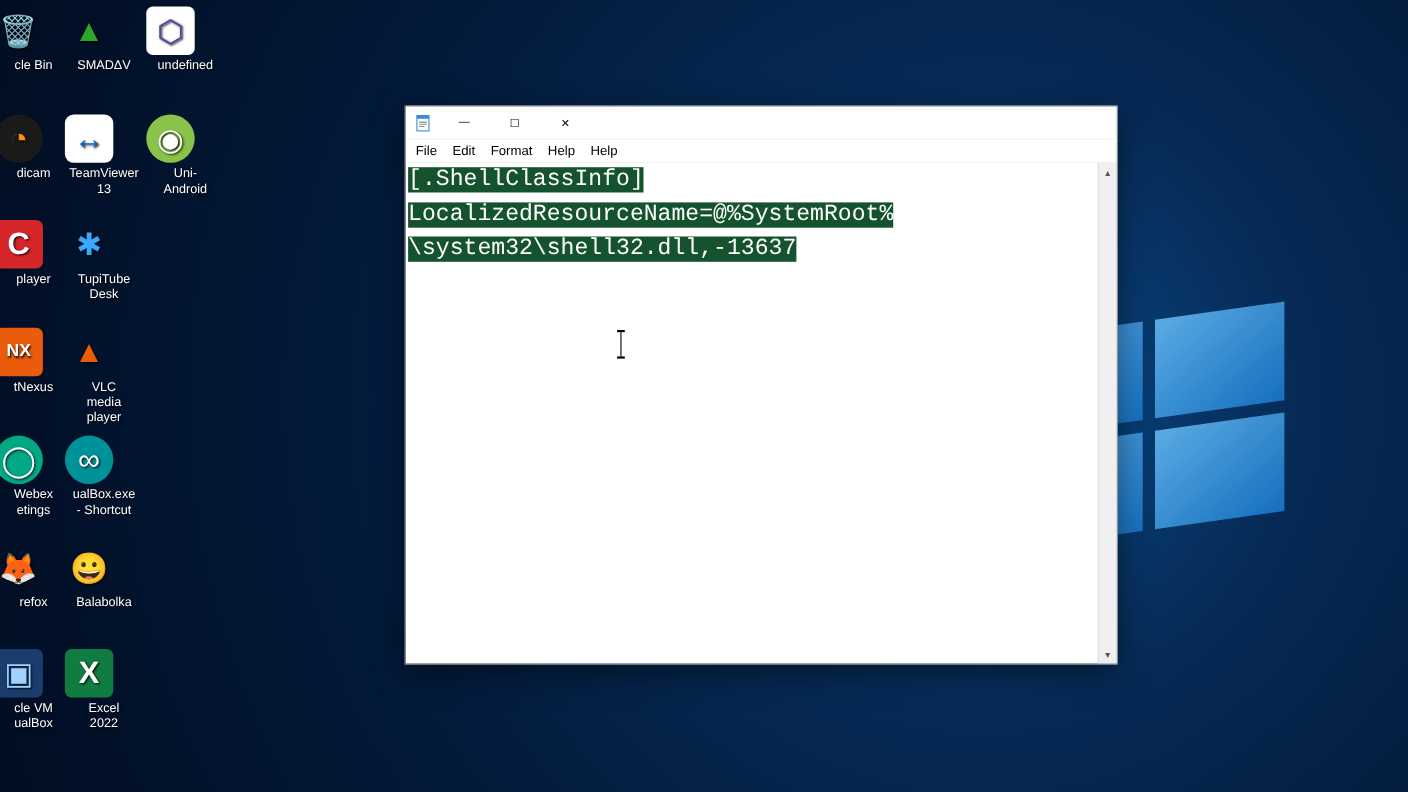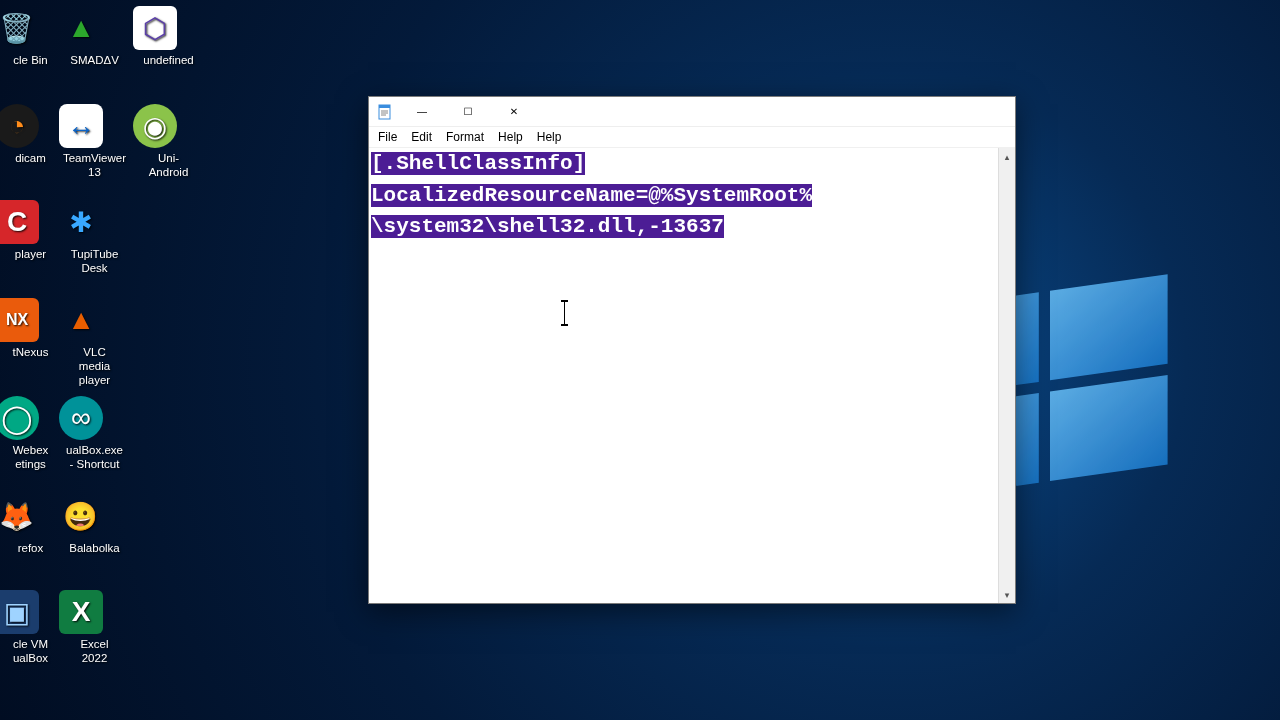--- a/index.html
+++ b/index.html
@@ -99,23 +99,22 @@
     font-family: Consolas, "Courier New", monospace;
     font-size: 21px;
     line-height: 1.5;
     padding: 0 2px;
     white-space: pre-wrap;
     word-break: break-all;
     color: #000;
     position: relative;
   }
   .editor .sel {
-    background: #4c1d95;
+    background: #14532d;
     color: #fff;
-    font-weight: bold;
   }
   .scrollbar {
     width: 17px;
     background: #f0f0f0;
     display: flex;
     flex-direction: column;
     border-left: 1px solid #ddd;
   }
   .scrollbar .arrow {
     height: 17px;

